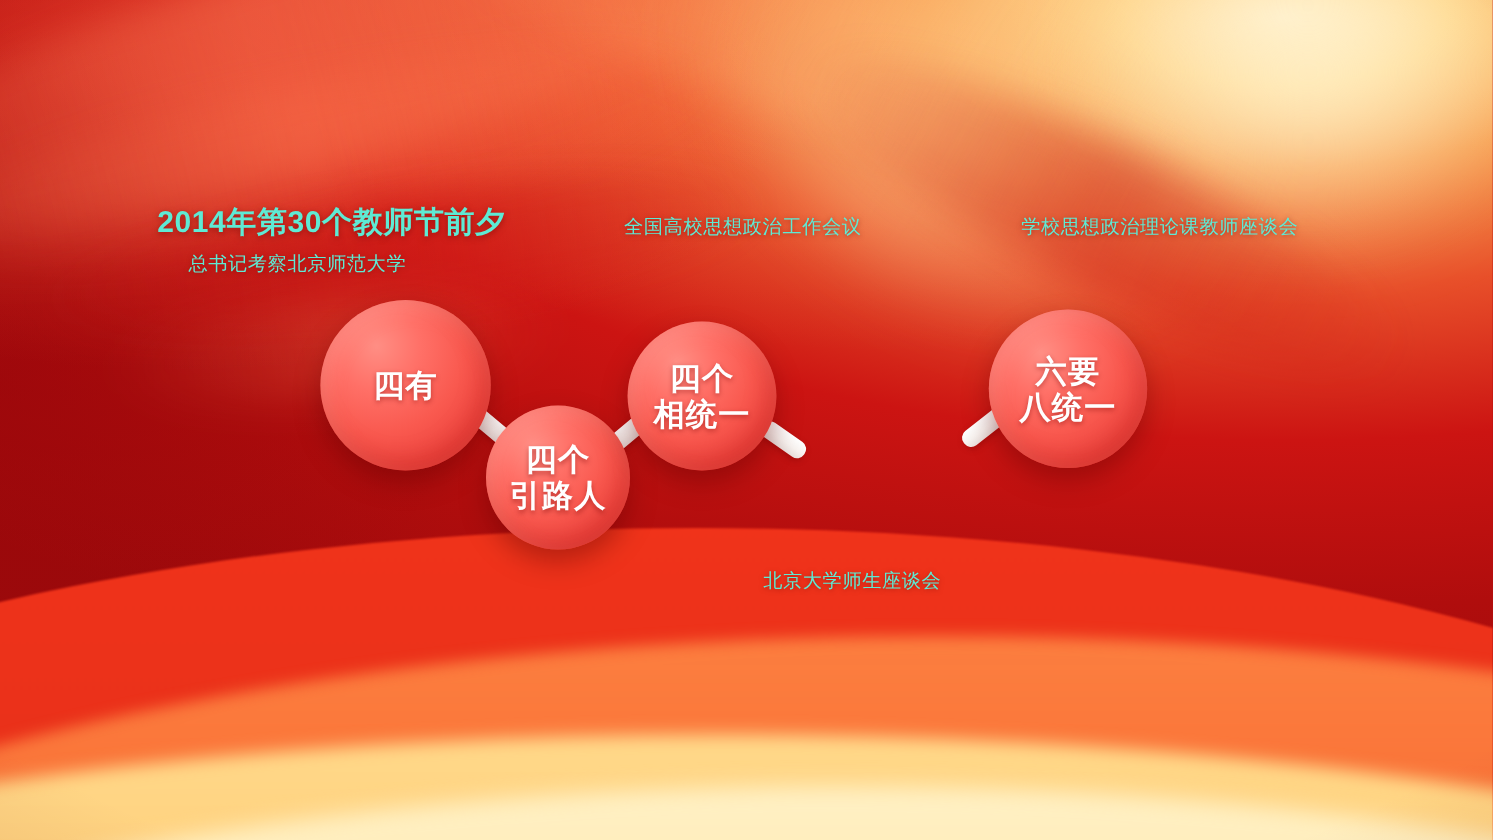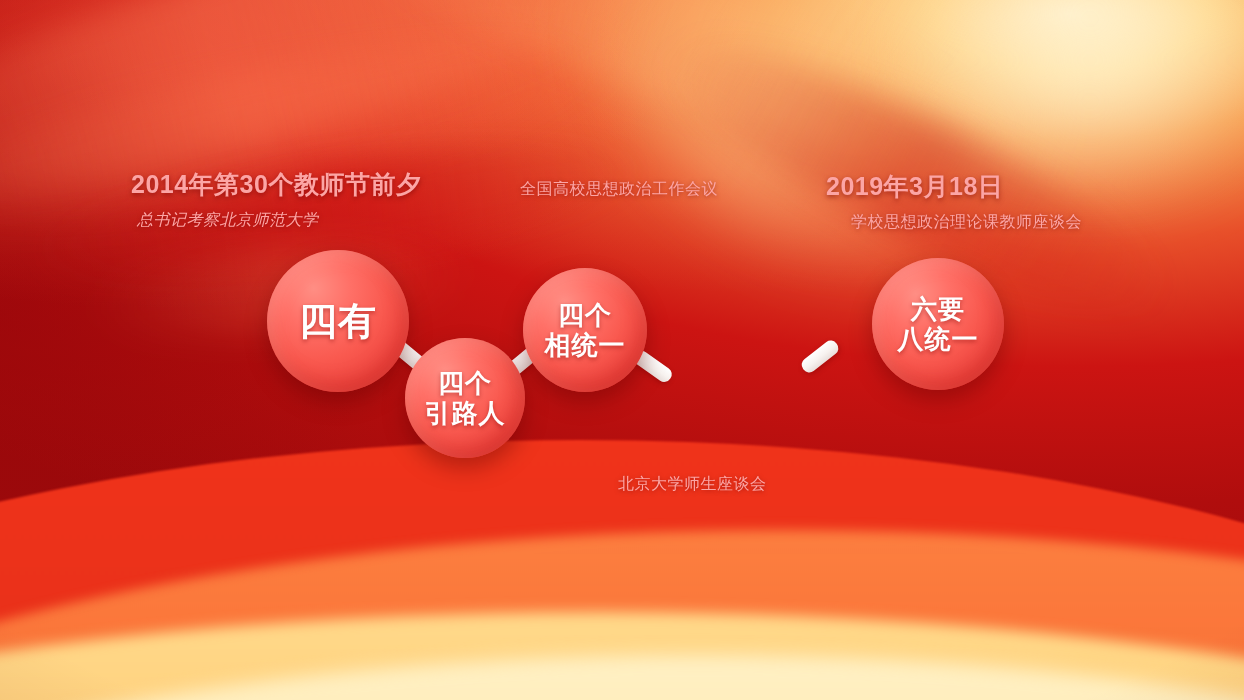--- a/index.html
+++ b/index.html
@@ -70,21 +70,21 @@
     letter-spacing:1px;
   }
   .node span{display:block;}
 
   .connector{
     position:absolute;height:15px;border-radius:7px;
     background:linear-gradient(180deg,#ffffff 0%,#f7f2ef 55%,#e8dedb 100%);
     box-shadow:0 2px 5px rgba(110,0,0,.35);
   }
 
-  .lbl{position:absolute;color:#fca5a5;white-space:nowrap;}
+  .lbl{position:absolute;color:#5eead4;white-space:nowrap;}
   .lbl .date{font-weight:bold;font-size:25px;letter-spacing:.5px;text-shadow:0 2px 5px rgba(110,0,0,.55);}
   .lbl .desc{font-size:16px;letter-spacing:.5px;text-shadow:0 1px 4px rgba(110,0,0,.5);}
   .lbl.top .desc{margin-top:9px;}
   .lbl.bottom .date{margin-top:9px;}
 </style>
 </head>
 <body>
 
 <div id="stage">
 
@@ -106,60 +106,59 @@
     <div class="band b4"></div>
 
   </div>
   <div class="vig"></div>
 
   <div class="connector" style="left:389px;top:348px;width:40px;transform:rotate(40deg);"></div>
   <div class="connector" style="left:505px;top:352px;width:40px;transform:rotate(-40deg);"></div>
   <div class="connector" style="left:632px;top:359px;width:42px;transform:rotate(35deg);"></div>
   <div class="connector" style="left:799px;top:349px;width:42px;transform:rotate(-38deg);"></div>
 
-  <div class="node" style="left:267px;top:250px;width:142px;height:142px;font-size:38px;">
+  <div class="node" style="left:267px;top:250px;width:142px;height:142px;font-size:26px;">
     <div>
       <span>四有</span>
     </div>
   </div>
 
   <div class="node" style="left:405px;top:338px;width:120px;height:120px;font-size:26px;">
     <div>
       <span>四个</span>
       <span>引路人</span>
     </div>
   </div>
 
   <div class="node" style="left:523px;top:268px;width:124px;height:124px;font-size:26px;">
     <div>
       <span>四个</span>
       <span>相统一</span>
     </div>
   </div>
 
 
-  <div class="node" style="left:872px;top:258px;width:132px;height:132px;font-size:26px;">
+  <div class="node" style="left:824px;top:258px;width:132px;height:132px;font-size:26px;">
     <div>
       <span>六要</span>
       <span>八统一</span>
     </div>
   </div>
 
   <div class="lbl top" style="left:131px;top:168px;">
     <div class="date">2014年第30个教师节前夕</div>
-    <div class="desc" style="margin-left:6px;font-style:italic;">总书记考察北京师范大学</div>
+    <div class="desc" style="margin-left:26px;">总书记考察北京师范大学</div>
   </div>
 
   <div class="lbl top" style="left:513px;top:170px;">
     <div class="desc" style="margin-left:7px;text-align:right;">全国高校思想政治工作会议</div>
   </div>
 
   <div class="lbl top" style="left:826px;top:170px;">
-    <div class="date">2019年3月18日</div>
     <div class="desc" style="margin-left:25px;">学校思想政治理论课教师座谈会</div>
   </div>
 
 
-  <div class="lbl bottom" style="left:618px;top:474px;">
+  <div class="lbl bottom" style="left:636px;top:474px;">
     <div class="desc">北京大学师生座谈会</div>
   </div>
 
 </div>
 
 </body></html>

